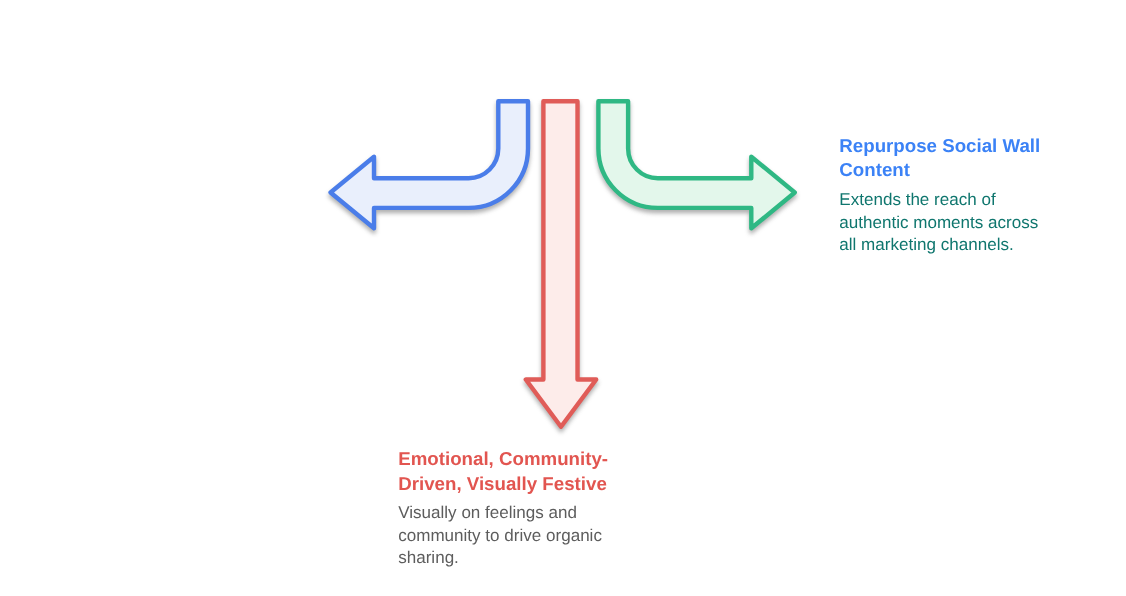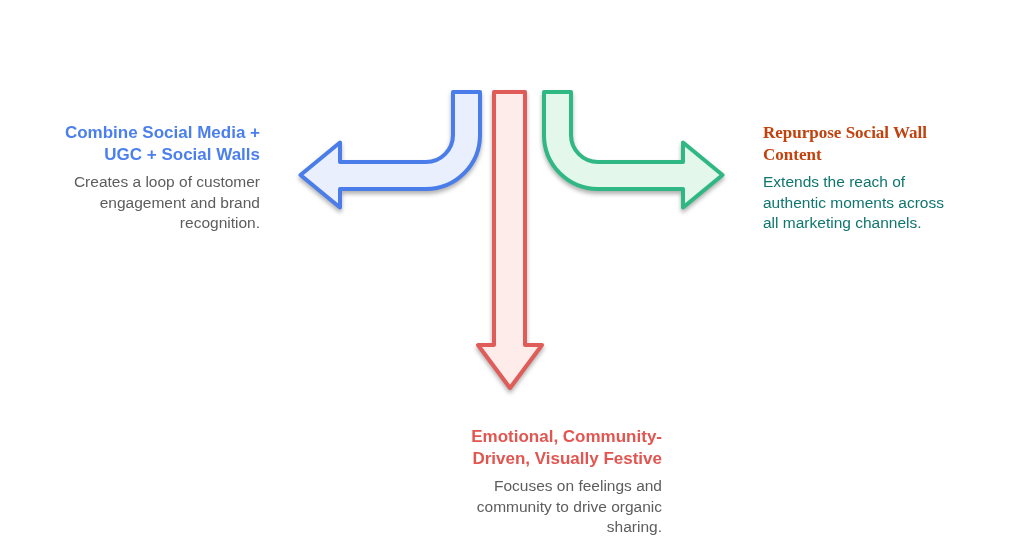--- a/index.html
+++ b/index.html
@@ -49,53 +49,46 @@
     text-align: right;
   }
   .tblock.right {
     left: 763px;
     top: 122px;
     width: 240px;
     text-align: left;
   }
   .tblock.bottom {
     left: 362px;
-    top: 426px;
+    top: 407px;
     width: 300px;
-    text-align: right;
+    text-align: left;
   }
 </style>
 </head>
 <body>
 
 <div class="stage">
 
   <svg class="arrows-svg" viewBox="0 0 1024 542" aria-hidden="true">
     <path class="arrow-path" d="M453 92 H480 V135 A54 54 0 0 1 426 189 H340 V207.5 L300.5 175 L340 142.5 V162 H426 A27 27 0 0 0 453 135 Z" stroke="#4a7de9" fill="#e9effc"></path>
     <path class="arrow-path" d="M494 92 H525 V345 H542 L510 388 L478 345 H494 Z" stroke="#e05c58" fill="#fdecea"></path>
     <path class="arrow-path" d="M571 92 H544 V135 A54 54 0 0 0 598 189 H683 V207.5 L722.5 175 L683 142.5 V162 H598 A27 27 0 0 1 571 135 Z" stroke="#2fb884" fill="#e3f7eb"></path>
   </svg>
 
-  <div class="tblock left">
-    <h3 style="color: rgb(74, 127, 237);">Combine Social Media +
-UGC + Social Walls</h3>
-    <p style="color: rgb(93, 93, 93);">Creates a loop of customer
-engagement and brand
-recognition.</p>
-  </div>
 
   <div class="tblock right">
-    <h3 style="color: #c2410c; font-family: Liberation Serif, serif;">Repurpose Social Wall
+    <h3 style="color: #3b82f6;">Repurpose Social Wall
 Content</h3>
     <p style="color: #0f766e;">Extends the reach of
 authentic moments across
 all marketing channels.</p>
   </div>
 
   <div class="tblock bottom">
     <h3 style="color: rgb(226, 85, 80);">Emotional, Community-
 Driven, Visually Festive</h3>
-    <p style="color: rgb(93, 93, 93);">Focuses on feelings and
+    <p style="color: rgb(93, 93, 93);">Visually on feelings and
 community to drive organic
 sharing.</p>
   </div>
 
 </div>
 
 </body></html>

